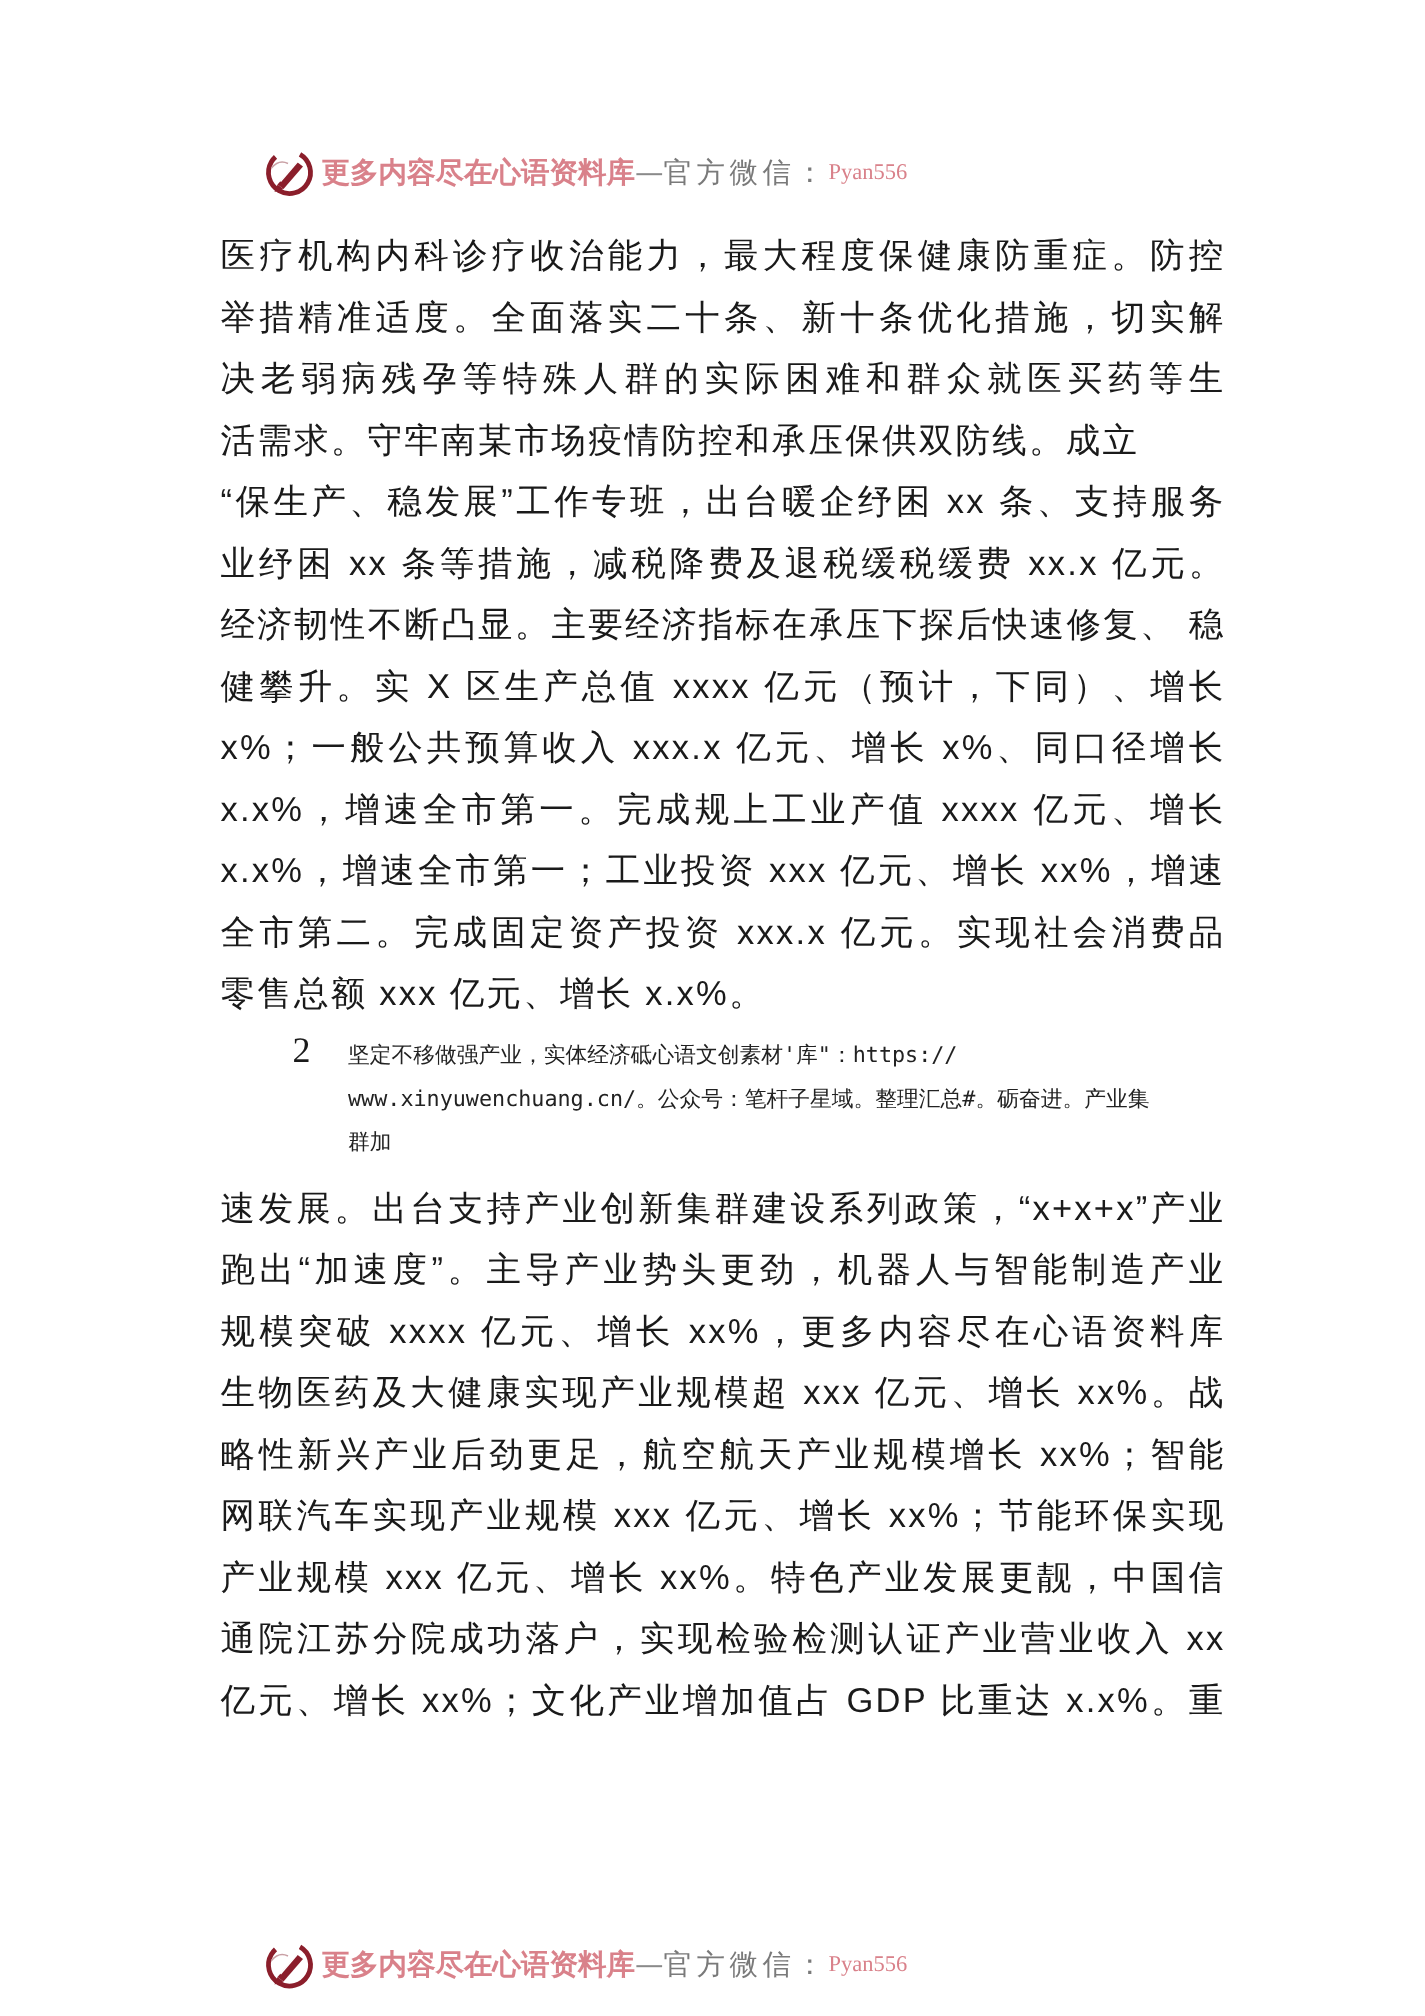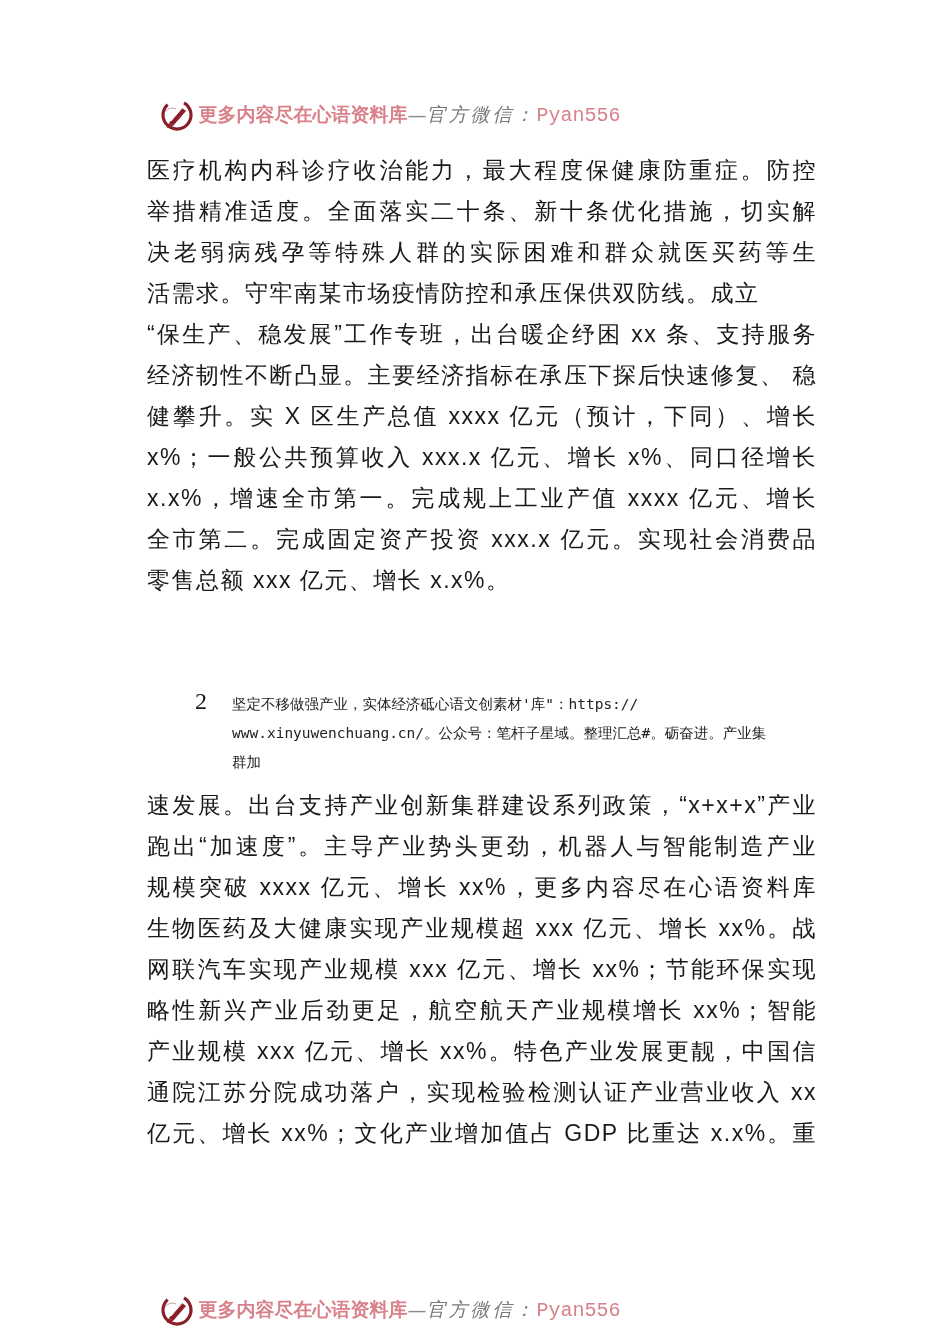--- a/index.html
+++ b/index.html
@@ -42,25 +42,24 @@
     .banner .dash {
       font-size: 19px;
       color: #8a8a8a;
       font-family: "DejaVu Sans", sans-serif;
     }
     .banner .wechat-label {
       font-family: "DejaVu Serif", serif;
       font-size: 19px;
       color: #7a7a7a;
       letter-spacing: 3px;
-      font-style: italic;
     }
     .banner .wechat-id {
-      font-family: Liberation Mono, monospace;
-      font-size: 20px;
+      font-family: Liberation Serif, serif;
+      font-size: 15px;
       color: #d9818a;
     }
     .para {
       position: absolute;
       left: 147px;
       width: 670px;
     }
     .line {
       height: 41px;
       line-height: 41px;
@@ -121,44 +120,46 @@
   <span class="wechat-label">官方微信：</span>
   <span class="wechat-id">Pyan556</span>
 </div>
 
 <div class="para" style="top:150px;">
   <div class="line">医疗机构内科诊疗收治能力，最大程度保健康防重症。防控</div>
   <div class="line">举措精准适度。全面落实二十条、新十条优化措施，切实解</div>
   <div class="line">决老弱病残孕等特殊人群的实际困难和群众就医买药等生</div>
   <div class="line last">活需求。守牢南某市场疫情防控和承压保供双防线。成立</div>
   <div class="line">“保生产、稳发展”工作专班，出台暖企纾困 xx 条、支持服务</div>
+  <div class="line">业纾困 xx 条等措施，减税降费及退税缓税缓费 xx.x 亿元。</div>
   <div class="line">经济韧性不断凸显。主要经济指标在承压下探后快速修复、 稳</div>
   <div class="line">健攀升。实 X 区生产总值 xxxx 亿元（预计，下同）、增长</div>
   <div class="line">x%；一般公共预算收入 xxx.x 亿元、增长 x%、同口径增长</div>
   <div class="line">x.x%，增速全市第一。完成规上工业产值 xxxx 亿元、增长</div>
+  <div class="line">x.x%，增速全市第一；工业投资 xxx 亿元、增长 xx%，增速</div>
   <div class="line">全市第二。完成固定资产投资 xxx.x 亿元。实现社会消费品</div>
   <div class="line last">零售总额 xxx 亿元、增长 x.x%。</div>
 </div>
 
 <div class="footnote">
   <span class="num">2</span>
   <div class="fn-text">
     <div class="fn-line">坚定不移做强产业，实体经济砥心语文创素材'库"：https://</div>
     <div class="fn-line">www.xinyuwenchuang.cn/。公众号：笔杆子星域。整理汇总#。砺奋进。产业集</div>
     <div class="fn-line">群加</div>
   </div>
 </div>
 
 <div class="para" style="top:785px;">
   <div class="line">速发展。出台支持产业创新集群建设系列政策，“x+x+x”产业</div>
   <div class="line">跑出“加速度”。主导产业势头更劲，机器人与智能制造产业</div>
   <div class="line">规模突破 xxxx 亿元、增长 xx%，更多内容尽在心语资料库</div>
   <div class="line">生物医药及大健康实现产业规模超 xxx 亿元、增长 xx%。战</div>
+  <div class="line">略性新兴产业后劲更足，航空航天产业规模增长 xx%；智能</div>
   <div class="line">网联汽车实现产业规模 xxx 亿元、增长 xx%；节能环保实现</div>
-  <div class="line">略性新兴产业后劲更足，航空航天产业规模增长 xx%；智能</div>
   <div class="line">产业规模 xxx 亿元、增长 xx%。特色产业发展更靓，中国信</div>
   <div class="line">通院江苏分院成功落户，实现检验检测认证产业营业收入 xx</div>
   <div class="line">亿元、增长 xx%；文化产业增加值占 GDP 比重达 x.x%。重</div>
 </div>
 
 <div class="banner bottom">
   <span class="logo">
     <svg width="34" height="34" viewBox="0 0 34 34">
       <circle cx="17" cy="17" r="14" fill="none" stroke="#8b1e2b" stroke-width="3.2" stroke-dasharray="70 18" transform="rotate(-60 17 17)"></circle>
       <path d="M9 25 L22 10 L26 13 L13 28 Z" fill="#8b1e2b"></path>

